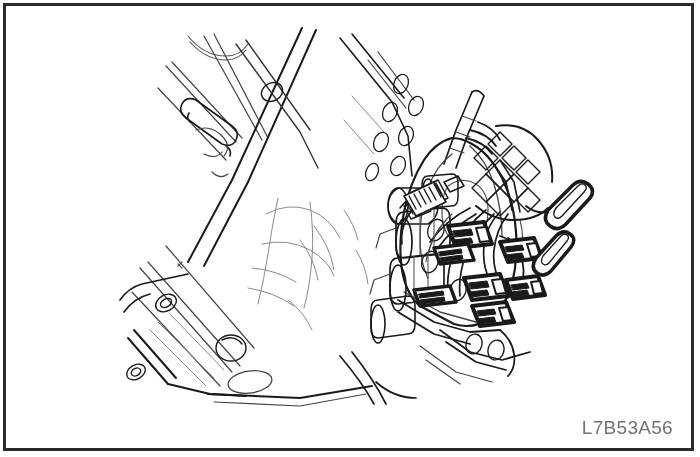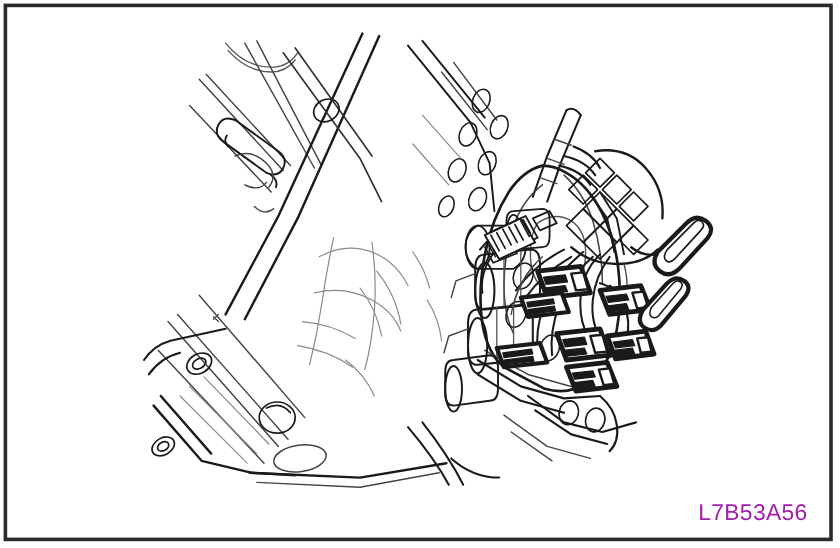--- a/index.html
+++ b/index.html
@@ -41,21 +41,21 @@
     top: 0;
     display: block;
   }
   #figure-code {
     position: absolute;
     right: 27px;
     bottom: 20px;
     font-family: "Liberation Sans", sans-serif;
     font-size: 19px;
     letter-spacing: 0.3px;
-    color: #a21caf;
+    color: #737373;
     white-space: nowrap;
     line-height: 1;
   }
 </style>
 </head>
 <body>
 
 <div id="page">
 
   <div id="frame"></div>

